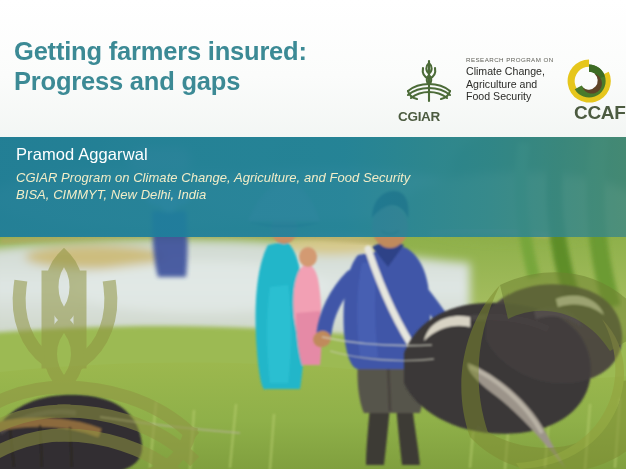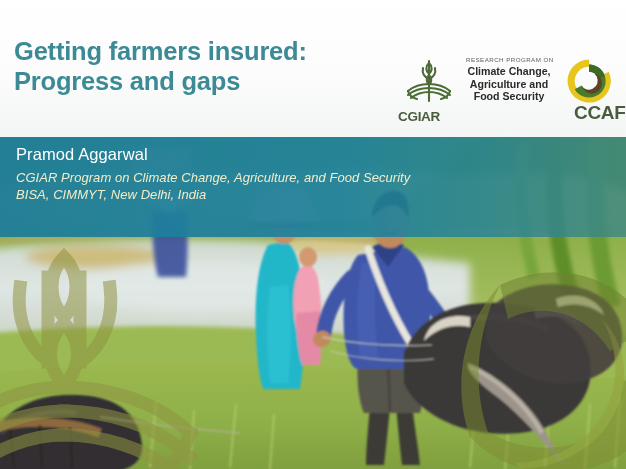--- a/index.html
+++ b/index.html
@@ -81,24 +81,23 @@
     color: #5e5e56;
     font-size: 6.2px;
     letter-spacing: 0.45px;
     font-weight: normal;
     margin-bottom: 2px;
     white-space: nowrap;
   }
   .program-name {
     color: #2b2b28;
     font-size: 10.6px;
-    font-weight: bold;
+    font-weight: normal;
     line-height: 12.6px;
     white-space: pre-line;
-    text-align: center;
   }
   .ccafs-logo {
     position: absolute;
     left: 160px; top: 2px;
     width: 62px;
     height: 66px;
   }
   .ccafs-mark {
     position: absolute;
     left: 8px; top: 0;

